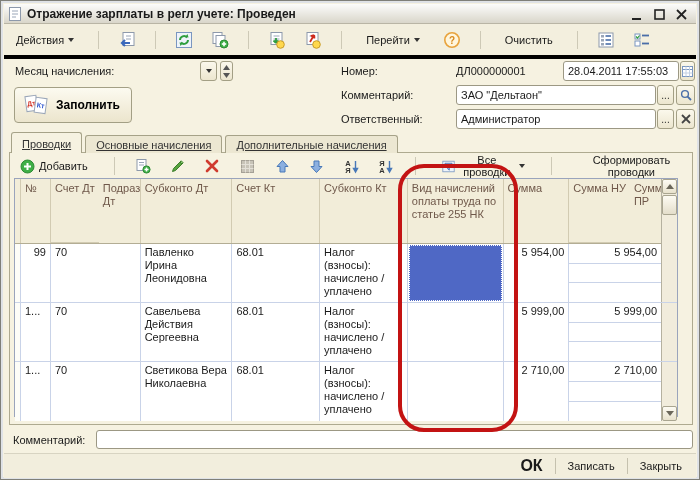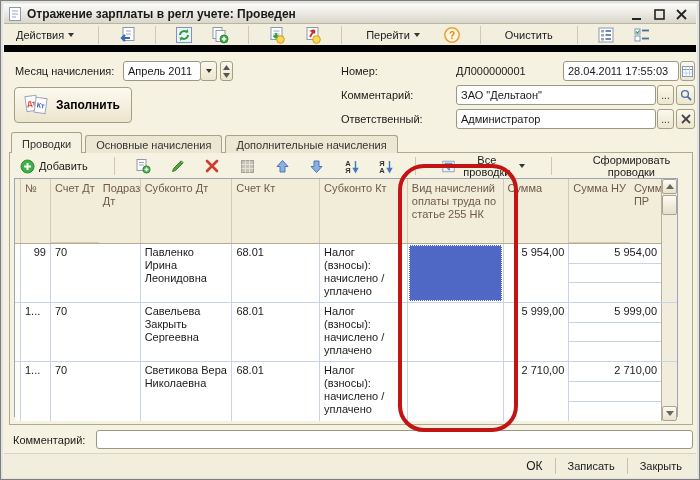--- a/index.html
+++ b/index.html
@@ -8,37 +8,37 @@
   body{font-family:"Liberation Sans","DejaVu Sans",sans-serif;font-size:11px;color:#1a1a1a;background:#f6f2e1;position:relative;overflow:hidden;}
   .win{position:absolute;inset:0;border:1px solid #7f7f78;box-shadow:inset 0 0 0 2px #dfe2e6;background:#f6f2e1;}
 
   
   .titlebar{position:absolute;left:3px;top:3px;right:3px;height:20px;background:linear-gradient(#fcfcfb,#d9d6ca);display:flex;align-items:center;padding:0 4px;border-bottom:1px solid #b9b5a5;}
   .title-text{font-weight:bold;font-size:12px;margin-left:5px;flex:1;white-space:nowrap;}
   .winbtns{display:flex;gap:8px;align-items:center;margin-right:4px;}
   .winbtn{width:14px;height:13px;display:flex;align-items:flex-end;justify-content:center;cursor:default;}
 
   
-  .toolbar{position:absolute;left:3px;top:23px;right:3px;height:28px;background:#f3efde;border-bottom:7px solid #000000;display:flex;align-items:center;padding:0 5px;gap:14px;}
+  .toolbar{position:absolute;left:3px;top:23px;right:3px;height:35px;background:#f3efde;border-bottom:4px solid #000000;display:flex;align-items:center;padding:0 5px;gap:14px;}
   .tbtn{background:transparent;border:1px solid transparent;border-radius:3px;padding:3px 6px;font:11px "Liberation Sans",sans-serif;display:flex;align-items:center;gap:4px;color:#1a1a1a;}
   .arr-down{width:0;height:0;border-left:3px solid transparent;border-right:3px solid transparent;border-top:4px solid #333;display:inline-block;}
   .sep{width:1px;height:18px;background:#cdc9b6;margin:0 3px;}
   .icon-btn{width:22px;height:22px;display:flex;align-items:center;justify-content:center;border:1px solid transparent;border-radius:3px;}
 
   
   .lbl{position:absolute;white-space:nowrap;color:#1a1a1a;}
   .inp{position:absolute;background:#fff;border:1px solid #9c9884;border-radius:3px;padding:2px 4px;font:11px "Liberation Sans",sans-serif;display:flex;align-items:center;overflow:hidden;white-space:nowrap;}
   .fbtn{position:absolute;background:linear-gradient(#fbf8ec,#ece6cf);border:1px solid #a39f85;border-radius:3px;display:flex;align-items:center;justify-content:center;font-size:10px;color:#333;}
   .plain-value{position:absolute;white-space:nowrap;}
 
   .fill-btn{position:absolute;left:13px;top:86px;width:118px;height:36px;background:linear-gradient(#fcfaf0,#ece5cd);border:1px solid #a39f85;border-radius:4px;display:flex;align-items:center;gap:7px;padding-left:8px;font-weight:bold;font-size:12px;}
 
   
   .tabs{position:absolute;left:10px;top:131px;height:21px;display:flex;align-items:flex-end;gap:3px;z-index:3;}
-  .tab{background:#ece7d2;border:1px solid #a6a288;border-bottom:none;border-radius:3px 3px 0 0;padding:3px 10px 2px;height:18px;color:#333;}
+  .tab{background:#ece7d2;border:1px solid #a6a288;border-bottom:none;border-radius:3px 3px 0 0;padding:3px 10px 2px;height:18px;color:#333;text-decoration:underline;}
   .tab.active{background:#f6f2e1;height:21px;padding-top:5px;font-weight:normal;position:relative;}
   .panel{position:absolute;left:8px;top:151px;width:684px;height:273px;border:1px solid #aeaa90;background:#f6f2e1;}
 
   
   .grid-toolbar{position:absolute;left:3px;top:2px;height:22px;display:flex;align-items:center;gap:16px;}
 
   
   .tbl{position:absolute;left:4px;top:25px;width:664px;height:239px;background:#fff;border:1px solid #9aa4bc;}
   .hrow{display:flex;height:65px;background:#f2edd9;color:#6f584a;border-bottom:1px solid #b3ad94;}
   .hcell{border-right:1px solid #d2cbb2;padding:3px 4px;line-height:13px;overflow:hidden;}
@@ -63,21 +63,21 @@
   .strack{flex:1;}
   .tri-up{width:0;height:0;border-left:4px solid transparent;border-right:4px solid transparent;border-bottom:5px solid #6b675a;}
   .tri-down{width:0;height:0;border-left:4px solid transparent;border-right:4px solid transparent;border-top:5px solid #6b675a;}
 
   
   .comment-lbl{position:absolute;left:12px;top:433px;}
   .comment-inp{position:absolute;left:95px;top:429px;width:597px;height:19px;}
   .footer{position:absolute;left:3px;right:3px;top:452px;height:25px;background:#f2eedd;border-top:1px solid #d8d4c2;display:flex;align-items:center;justify-content:flex-end;padding-right:8px;gap:6px;}
   .fsep{width:1px;height:16px;background:#c5c1ae;}
   .fbtn-flat{background:transparent;border:none;font:11px "Liberation Sans",sans-serif;padding:2px 6px;color:#1a1a1a;}
-  .fbtn-flat.ok{font-weight:normal;font-size:12px;}
+  .fbtn-flat.ok{font-weight:bold;font-size:16px;}
 
   .annotation{position:absolute;left:397px;top:163px;width:120px;height:268px;border:4px solid var(--ann);border-radius:26px;z-index:9;pointer-events:none;}
 
   svg{display:block;}
 </style>
 </head>
 <body>
 
 <div class="win">
 
@@ -194,23 +194,20 @@
           <rect x="2" y="3" width="5" height="5" fill="#fff" stroke="#7a96c0"></rect>
           <path d="M3 5.5 l1.5 1.5 l2-2.5" stroke="#2f9e3f" fill="none" stroke-width="1.2"></path>
           <line x1="9" y1="4.5" x2="16" y2="4.5" stroke="#4a6ea8" stroke-width="1.8"></line>
           <rect x="2" y="10" width="5" height="5" fill="#fff" stroke="#7a96c0"></rect>
           <line x1="9" y1="12.5" x2="16" y2="12.5" stroke="#4a6ea8" stroke-width="1.8"></line>
         </svg>
     </span>
   </div>
 
   <span class="lbl" style="left:14px;top:64px;">Месяц начисления:</span>
-  <span class="inp" style="left:122px;top:60px;width:78px;height:20px;">
-      <span>Апрель 2011</span>
-    </span>
   <span class="fbtn" style="left:199px;top:60px;width:17px;height:20px;">
       <span class="arr-down"></span>
     </span>
   <span class="fbtn" style="left:219px;top:60px;width:13px;height:20px;flex-direction:column;gap:3px;">
     <svg width="7" height="5">
         <path d="M3.5 0 L7 5 H0 Z" fill="#555"></path>
       </svg>
     <svg width="7" height="5">
         <path d="M0 0 H7 L3.5 5 Z" fill="#555"></path>
       </svg>
@@ -409,21 +406,21 @@
         </div>
         <div class="sbar">
             <div class="strack"></div>
           </div>
       </div>
 
       <div class="drow">
         <div class="state-col body"></div>
         <div class="dcell num" style="width:30px;text-align:left;">1...</div>
         <div class="dcell" style="width:90px;">70</div>
-        <div class="dcell" style="width:92px;">Савельева Закрыть Сергеевна</div>
+        <div class="dcell" style="width:92px;">Савельева Действия Сергеевна</div>
         <div class="dcell" style="width:88px;">68.01</div>
         <div class="dcell" style="width:88px;">Налог (взносы): начислено / уплачено</div>
         <div class="dcell" style="width:96px;"></div>
         <div class="dcell rt" style="width:66px;">5 999,00</div>
         <div class="dcell nu-stack" style="width:92px;border-right:none;">
           <div>5 999,00</div>
           <div></div>
           <div></div>
         </div>
         <div class="sbar">

